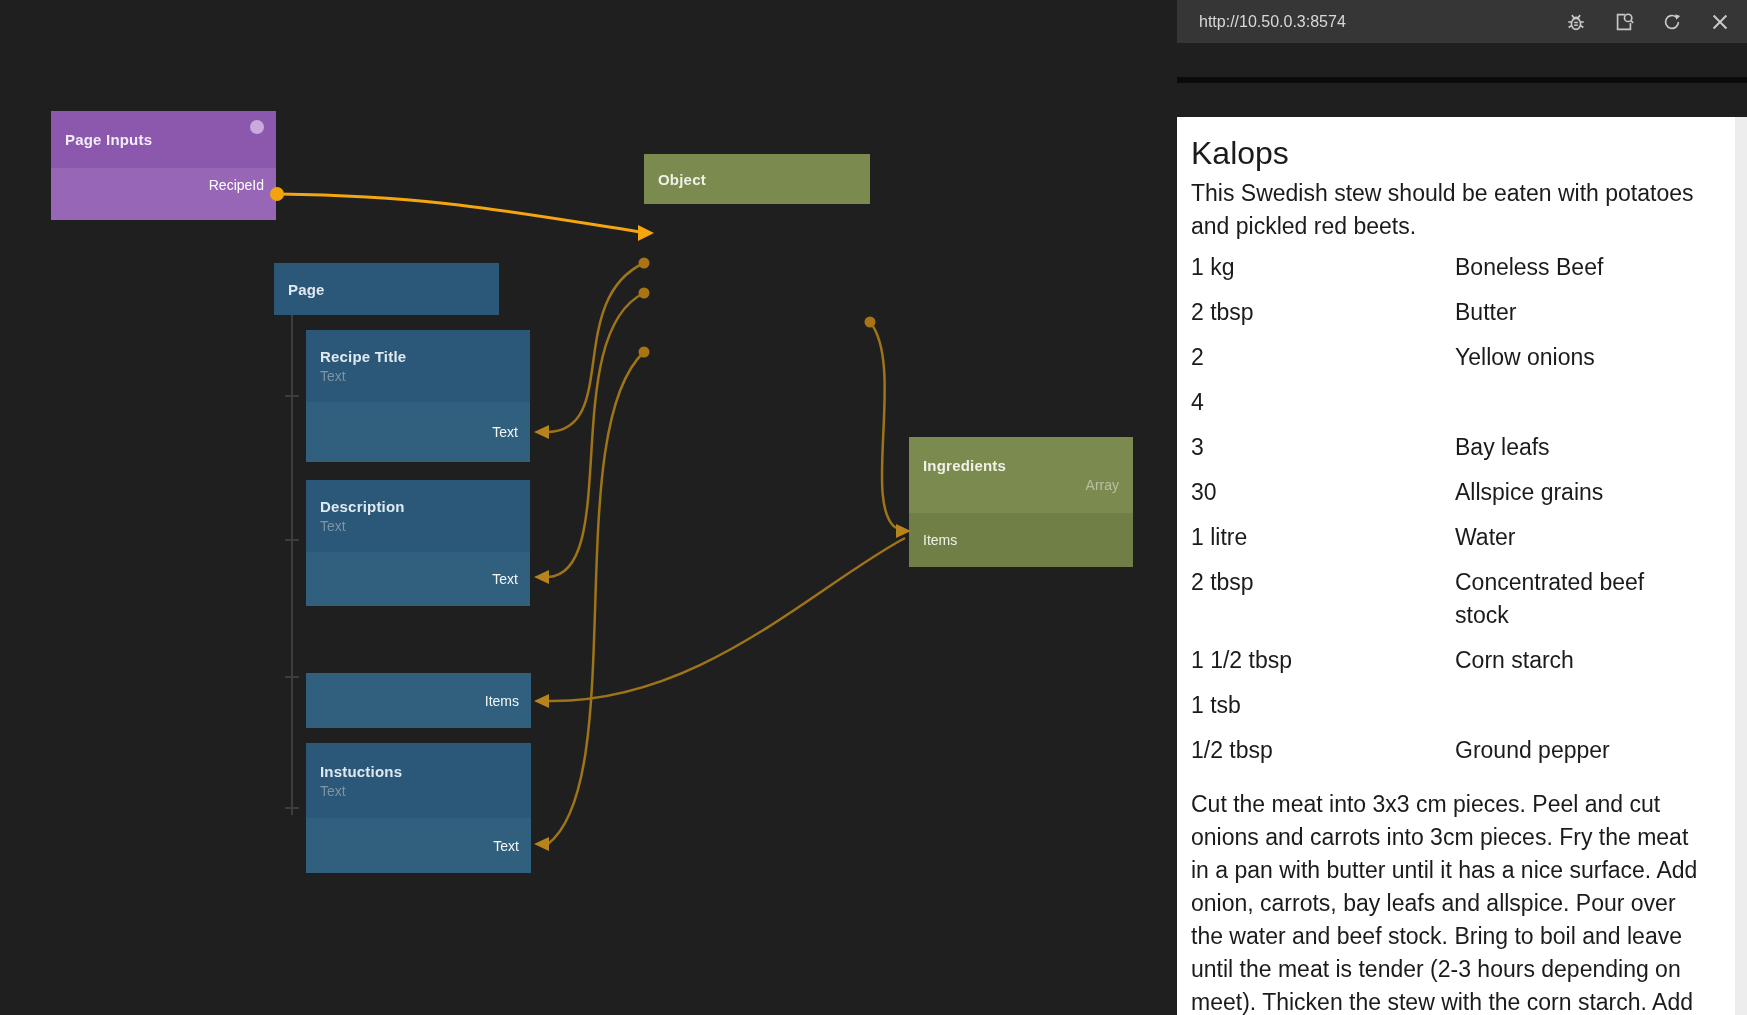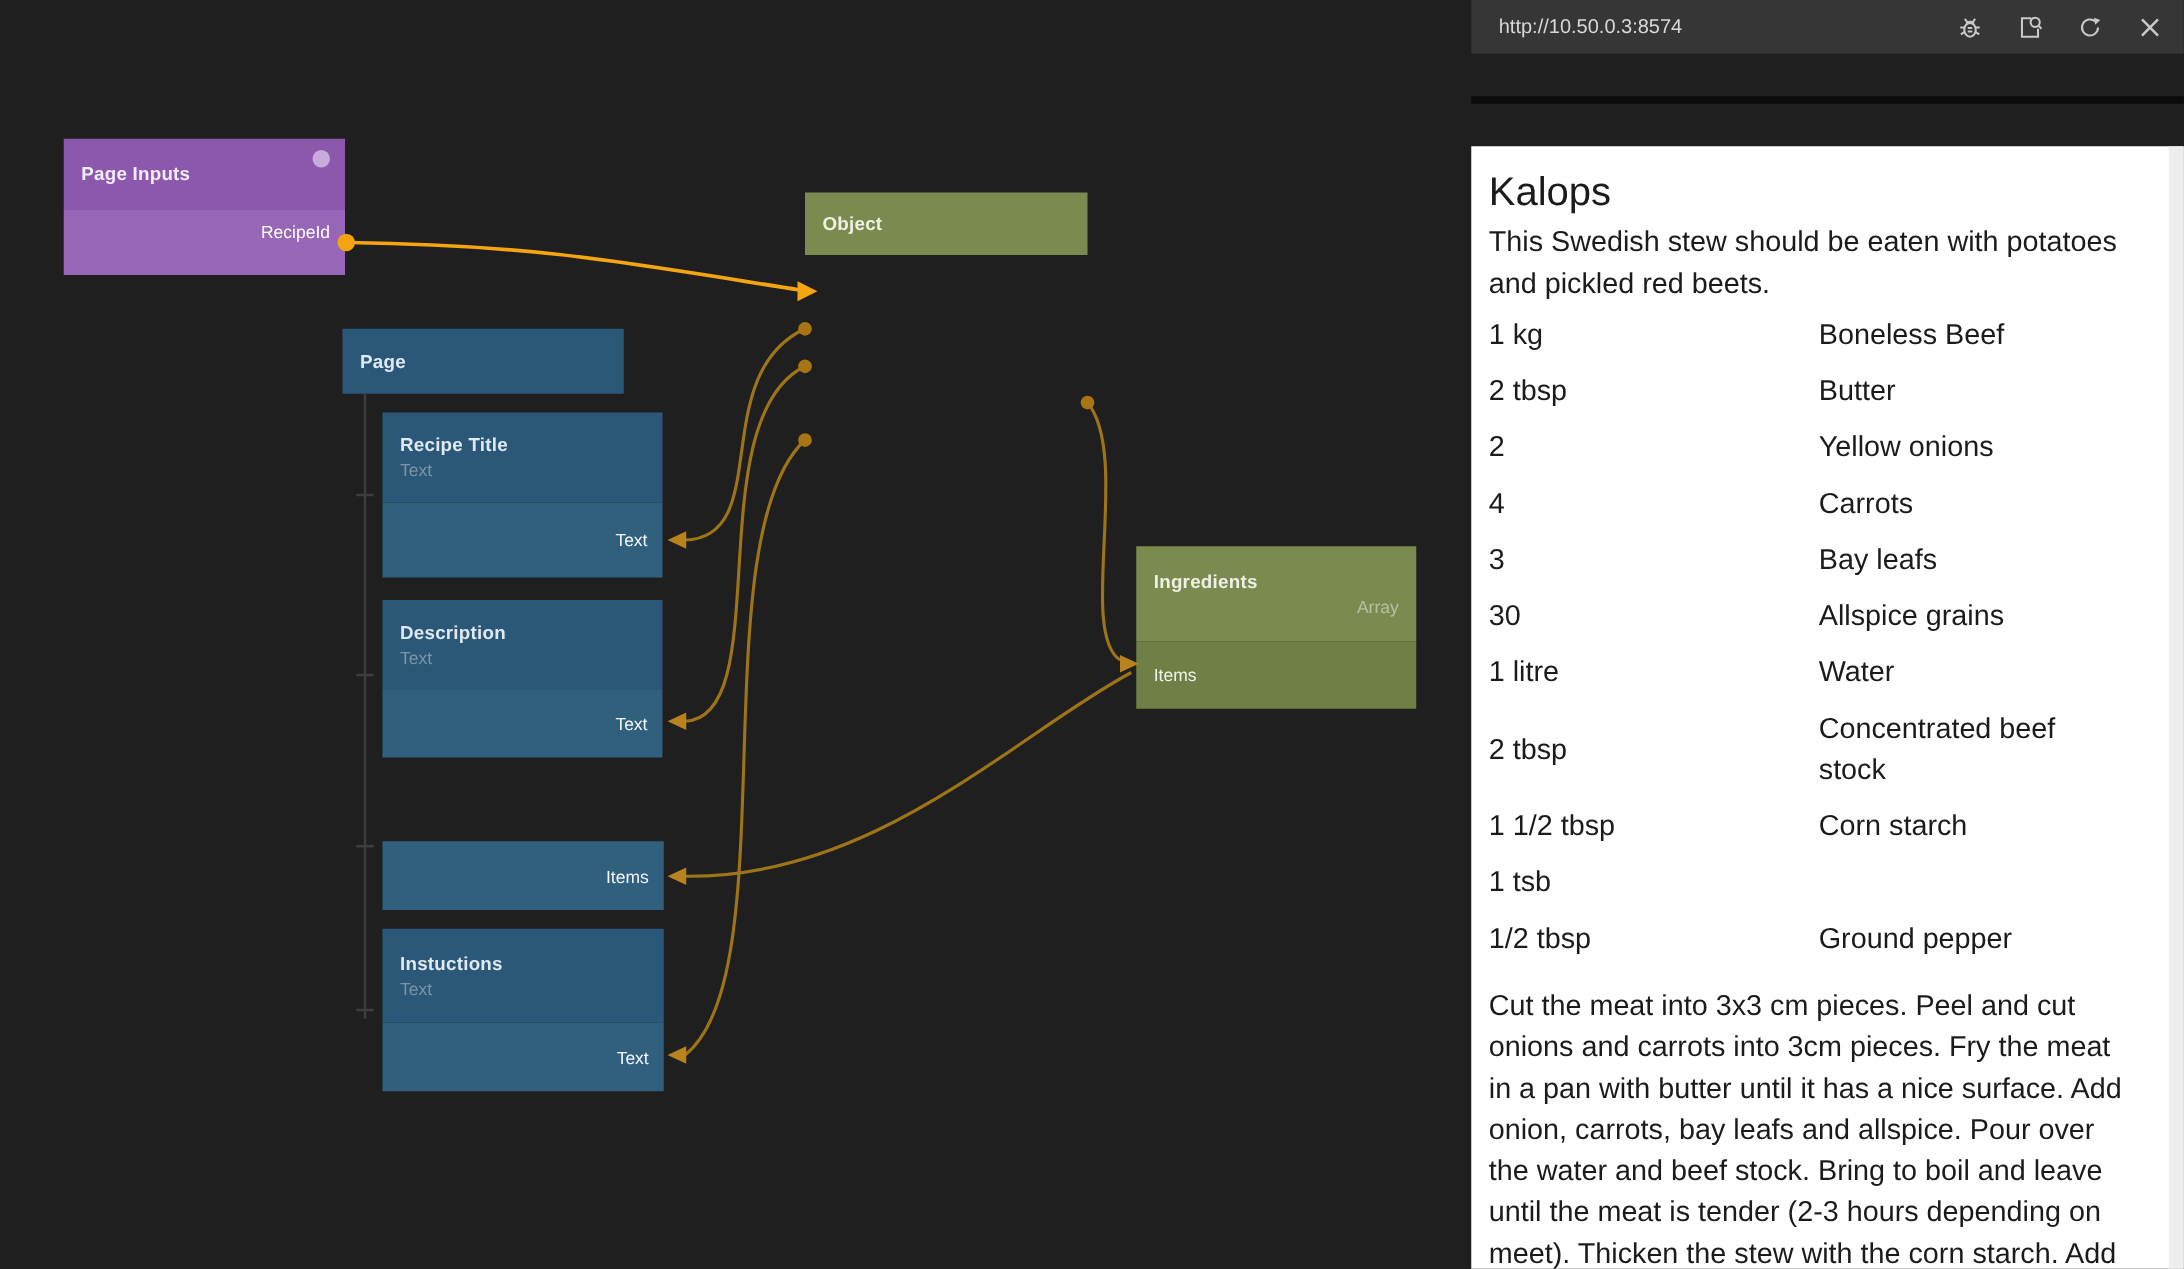--- a/index.html
+++ b/index.html
@@ -43,21 +43,21 @@
   #url{color:#d8d8d8;font-size:16px;margin-left:22px;flex:1 1 auto;white-space:nowrap;}
   .tb-icon{width:22px;height:22px;margin-right:26px;flex:0 0 auto;cursor:pointer;}
   .tb-icon svg{width:22px;height:22px;stroke:#c9c9c9;fill:none;stroke-width:1.8;}
   #divider{height:6px;background:#0b0b0b;flex:0 0 auto;}
   #content-wrap{flex:1 1 auto;background:#ffffff;position:relative;overflow:hidden;}
   #scrollbar{position:absolute;top:0;right:0;bottom:0;width:12px;background:#ededed;}
   #content{position:absolute;top:0;left:0;right:12px;bottom:0;padding:6px 20px 16px 14px;
            color:#1b1b1b;}
   #recipe-title{font-size:32px;font-weight:400;line-height:44px;margin:8px 0 2px 0;}
   #recipe-desc{font-size:23px;line-height:33px;margin:0 0 8px 0;}
-  .ing-row{display:flex;align-items:center;margin-bottom:12px;font-size:23px;line-height:33px;}
+  .ing-row{display:flex;align-items:flex-start;margin-bottom:12px;font-size:23px;line-height:33px;}
   .ing-amount{width:264px;flex:0 0 auto;}
   .ing-name{width:246px;flex:0 0 auto;}
   #recipe-instructions{font-size:23px;line-height:33px;margin:21px 0 0 0;width:512px;}
 </style>
 </head>
 <body>
 
 <div id="canvas">
 
   <div class="node purple" style="left:51px;top:111px;width:225px;height:109px;">
@@ -228,21 +228,20 @@
     <div class="ing-name">Butter</div>
   </div>
 
   <div class="ing-row">
     <div class="ing-amount">2</div>
     <div class="ing-name">Yellow onions</div>
   </div>
 
   <div class="ing-row">
     <div class="ing-amount">4</div>
-    <div class="ing-name">Carrots</div>
   </div>
 
   <div class="ing-row">
     <div class="ing-amount">3</div>
     <div class="ing-name">Bay leafs</div>
   </div>
 
   <div class="ing-row">
     <div class="ing-amount">30</div>
     <div class="ing-name">Allspice grains</div>

